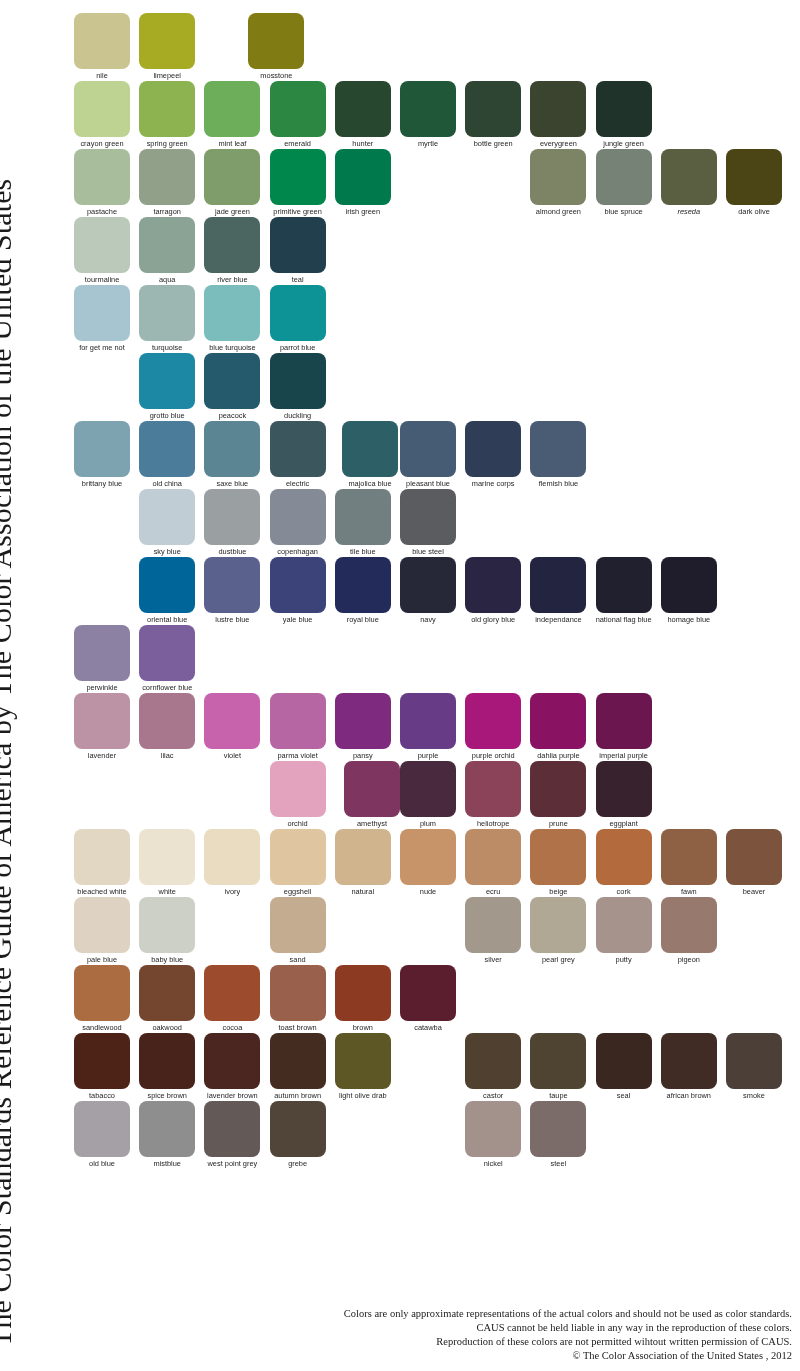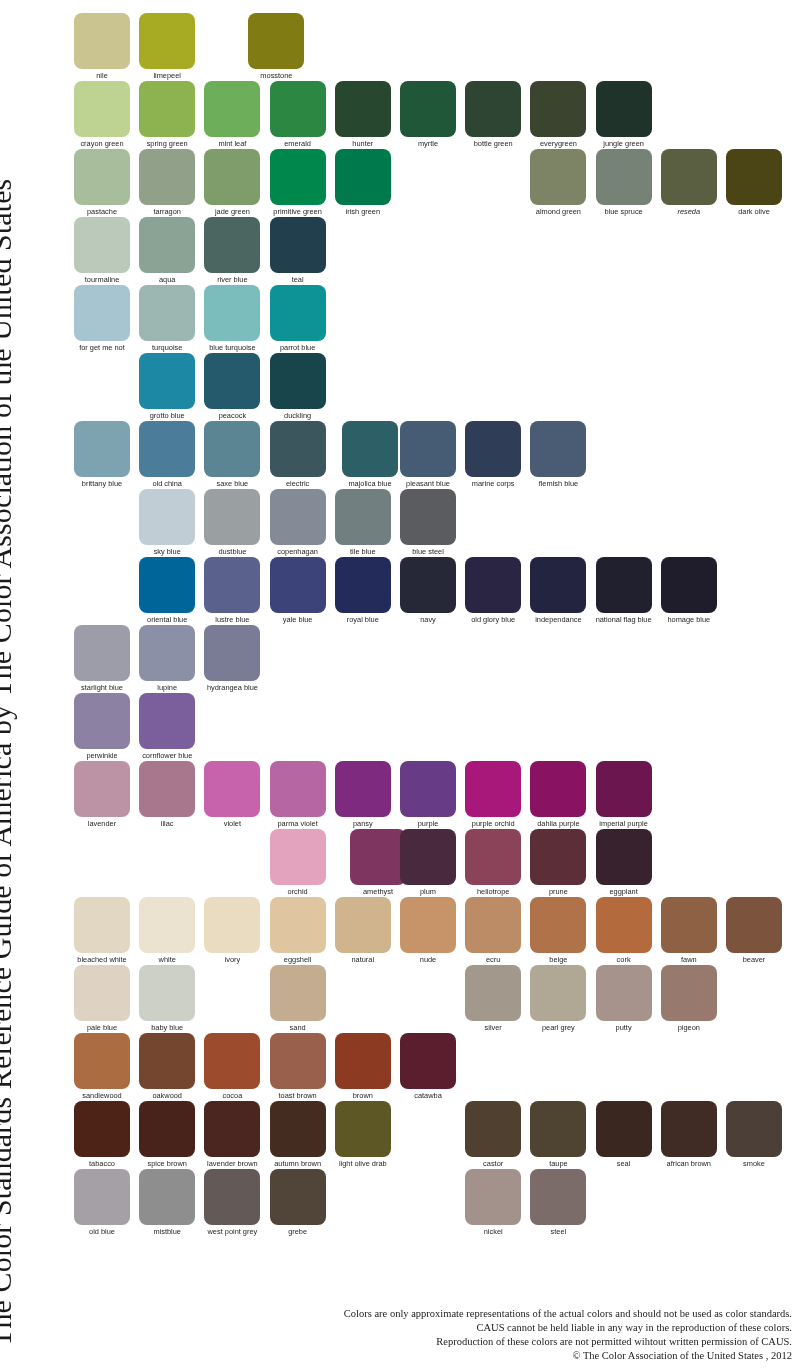--- a/index.html
+++ b/index.html
@@ -378,42 +378,20 @@
           <span class="cap">national flag blue</span>
         </div>
         <div class="cell" style="left: 586.8px;">
           <div class="chip" style="background: rgb(31, 29, 44);"></div>
           <span class="cap">homage blue</span>
         </div>
         <div class="cell empty" style="left: 652px;"></div>
       </div>
       <div class="row">
         <div class="cell" style="left: 0px;">
-          <div class="chip" style="background: rgb(157, 157, 170);"></div>
-          <span class="cap">starlight blue</span>
-        </div>
-        <div class="cell" style="left: 65.2px;">
-          <div class="chip" style="background: rgb(139, 144, 166);"></div>
-          <span class="cap">lupine</span>
-        </div>
-        <div class="cell" style="left: 130.4px;">
-          <div class="chip" style="background: rgb(122, 124, 150);"></div>
-          <span class="cap">hydrangea blue</span>
-        </div>
-        <div class="cell empty" style="left: 195.6px;"></div>
-        <div class="cell empty" style="left: 260.8px;"></div>
-        <div class="cell empty" style="left: 326px;"></div>
-        <div class="cell empty" style="left: 391.2px;"></div>
-        <div class="cell empty" style="left: 456.4px;"></div>
-        <div class="cell empty" style="left: 521.6px;"></div>
-        <div class="cell empty" style="left: 586.8px;"></div>
-        <div class="cell empty" style="left: 652px;"></div>
-      </div>
-      <div class="row">
-        <div class="cell" style="left: 0px;">
           <div class="chip" style="background: rgb(140, 128, 163);"></div>
           <span class="cap">perwinkle</span>
         </div>
         <div class="cell" style="left: 65.2px;">
           <div class="chip" style="background: rgb(123, 94, 156);"></div>
           <span class="cap">cornflower blue</span>
         </div>
         <div class="cell empty" style="left: 130.4px;"></div>
         <div class="cell empty" style="left: 195.6px;"></div>
         <div class="cell empty" style="left: 260.8px;"></div>
@@ -465,21 +443,21 @@
         <div class="cell empty" style="left: 652px;"></div>
       </div>
       <div class="row">
         <div class="cell empty" style="left: 0px;"></div>
         <div class="cell empty" style="left: 65.2px;"></div>
         <div class="cell empty" style="left: 130.4px;"></div>
         <div class="cell" style="left: 195.6px;">
           <div class="chip" style="background: rgb(227, 163, 191);"></div>
           <span class="cap">orchid</span>
         </div>
-        <div class="cell" style="left: 276px;">
+        <div class="cell" style="left: 270px;">
           <div class="chip" style="background: rgb(126, 53, 96);"></div>
           <span class="cap">amethyst</span>
         </div>
         <div class="cell" style="left: 326px;">
           <div class="chip" style="background: rgb(72, 41, 61);"></div>
           <span class="cap">plum</span>
         </div>
         <div class="cell" style="left: 391.2px;">
           <div class="chip" style="background: rgb(138, 67, 89);"></div>
           <span class="cap">heliotrope</span>

